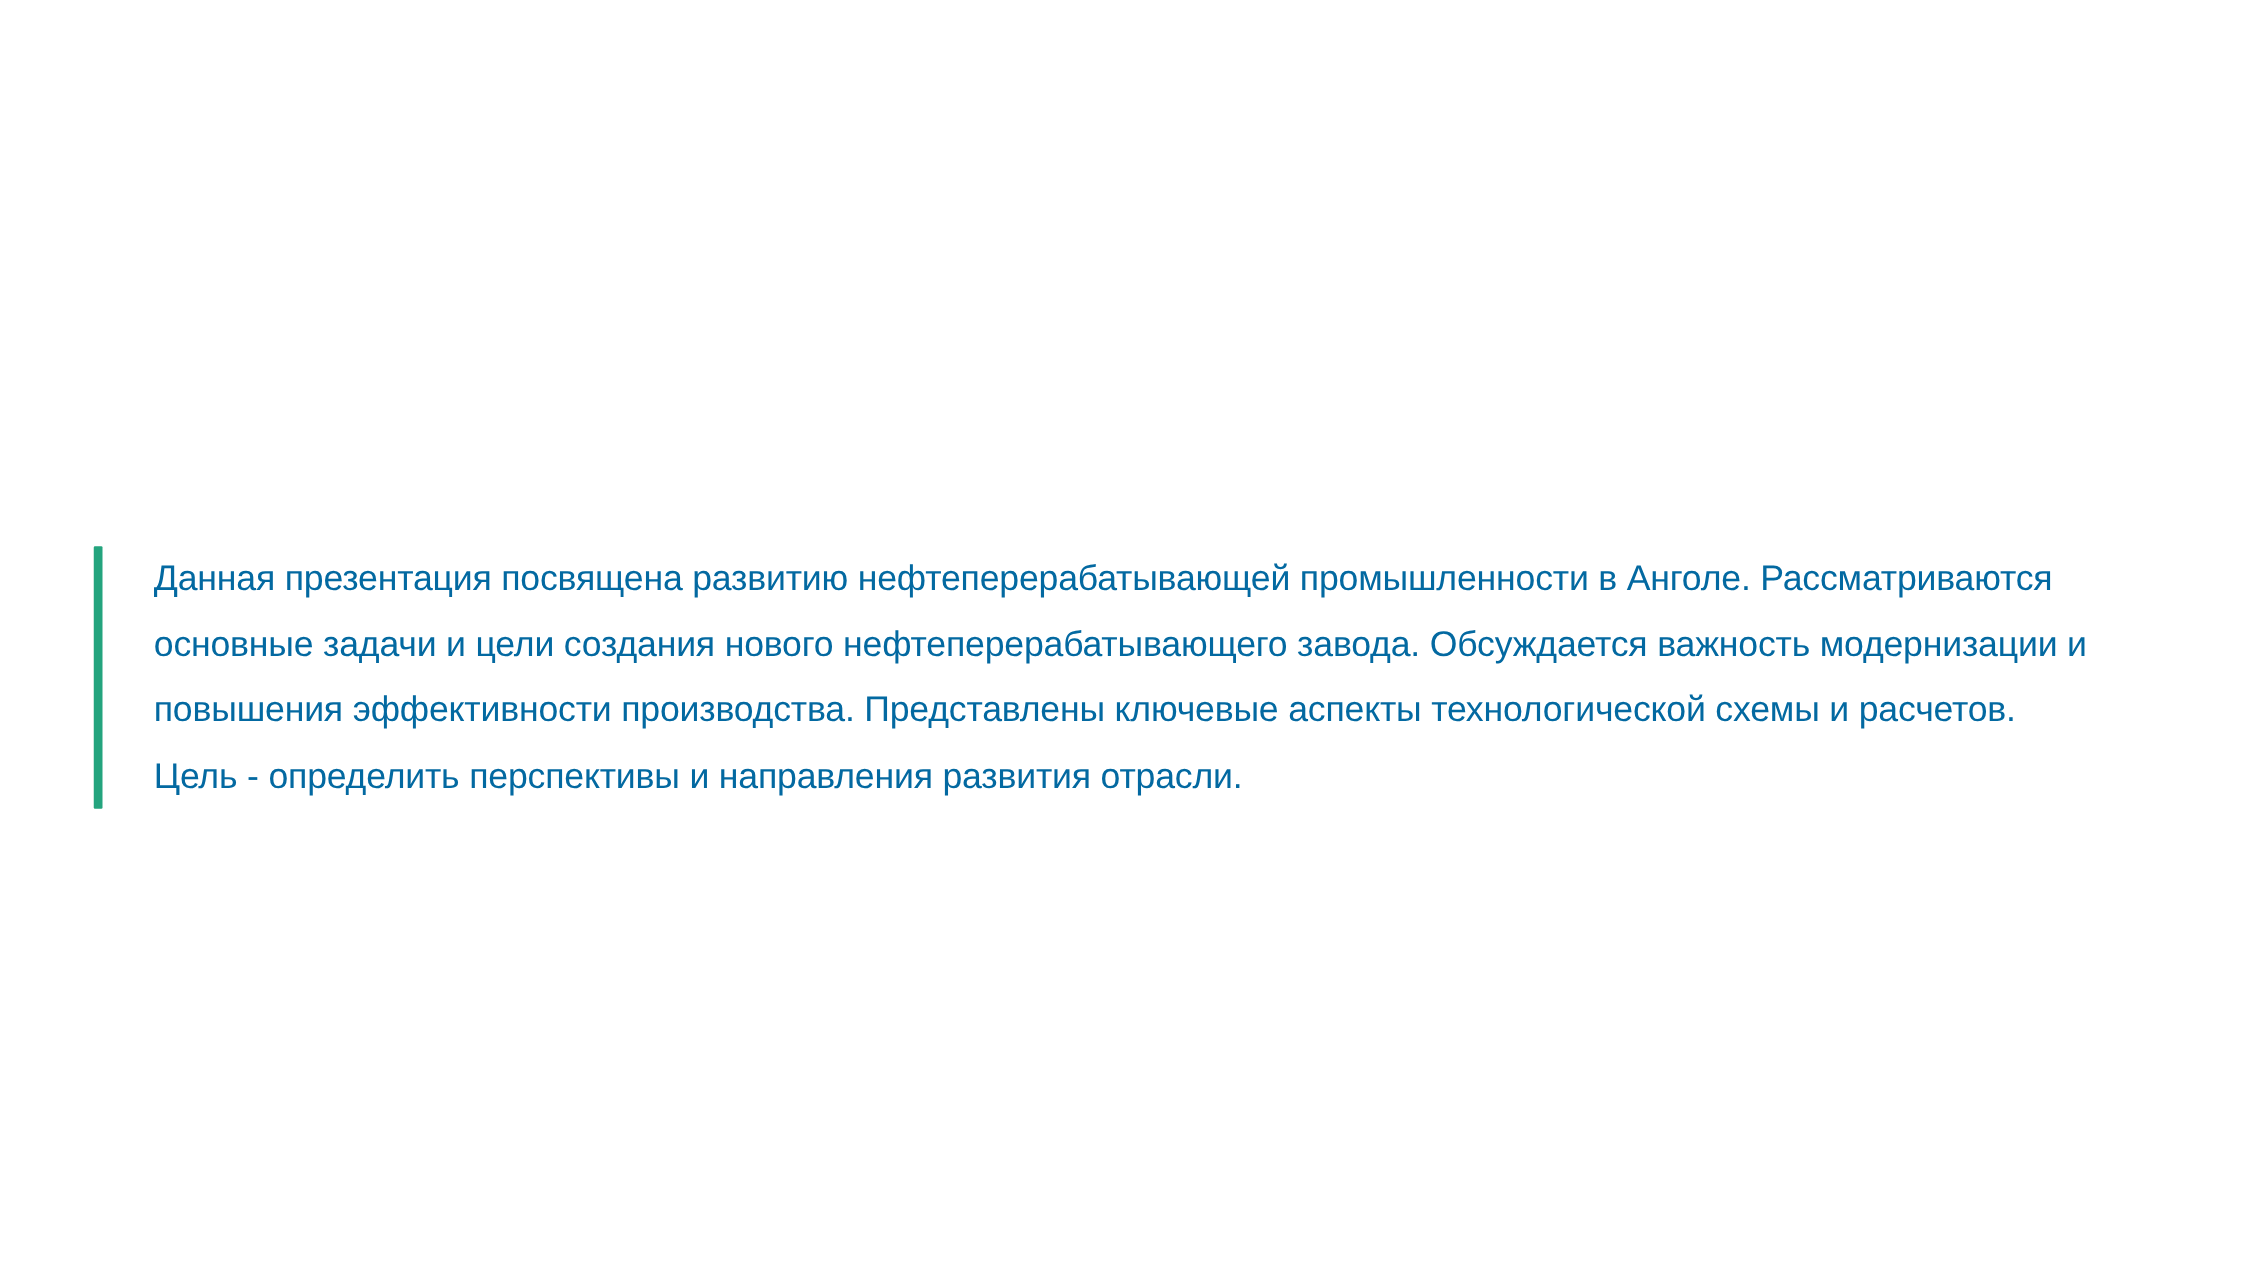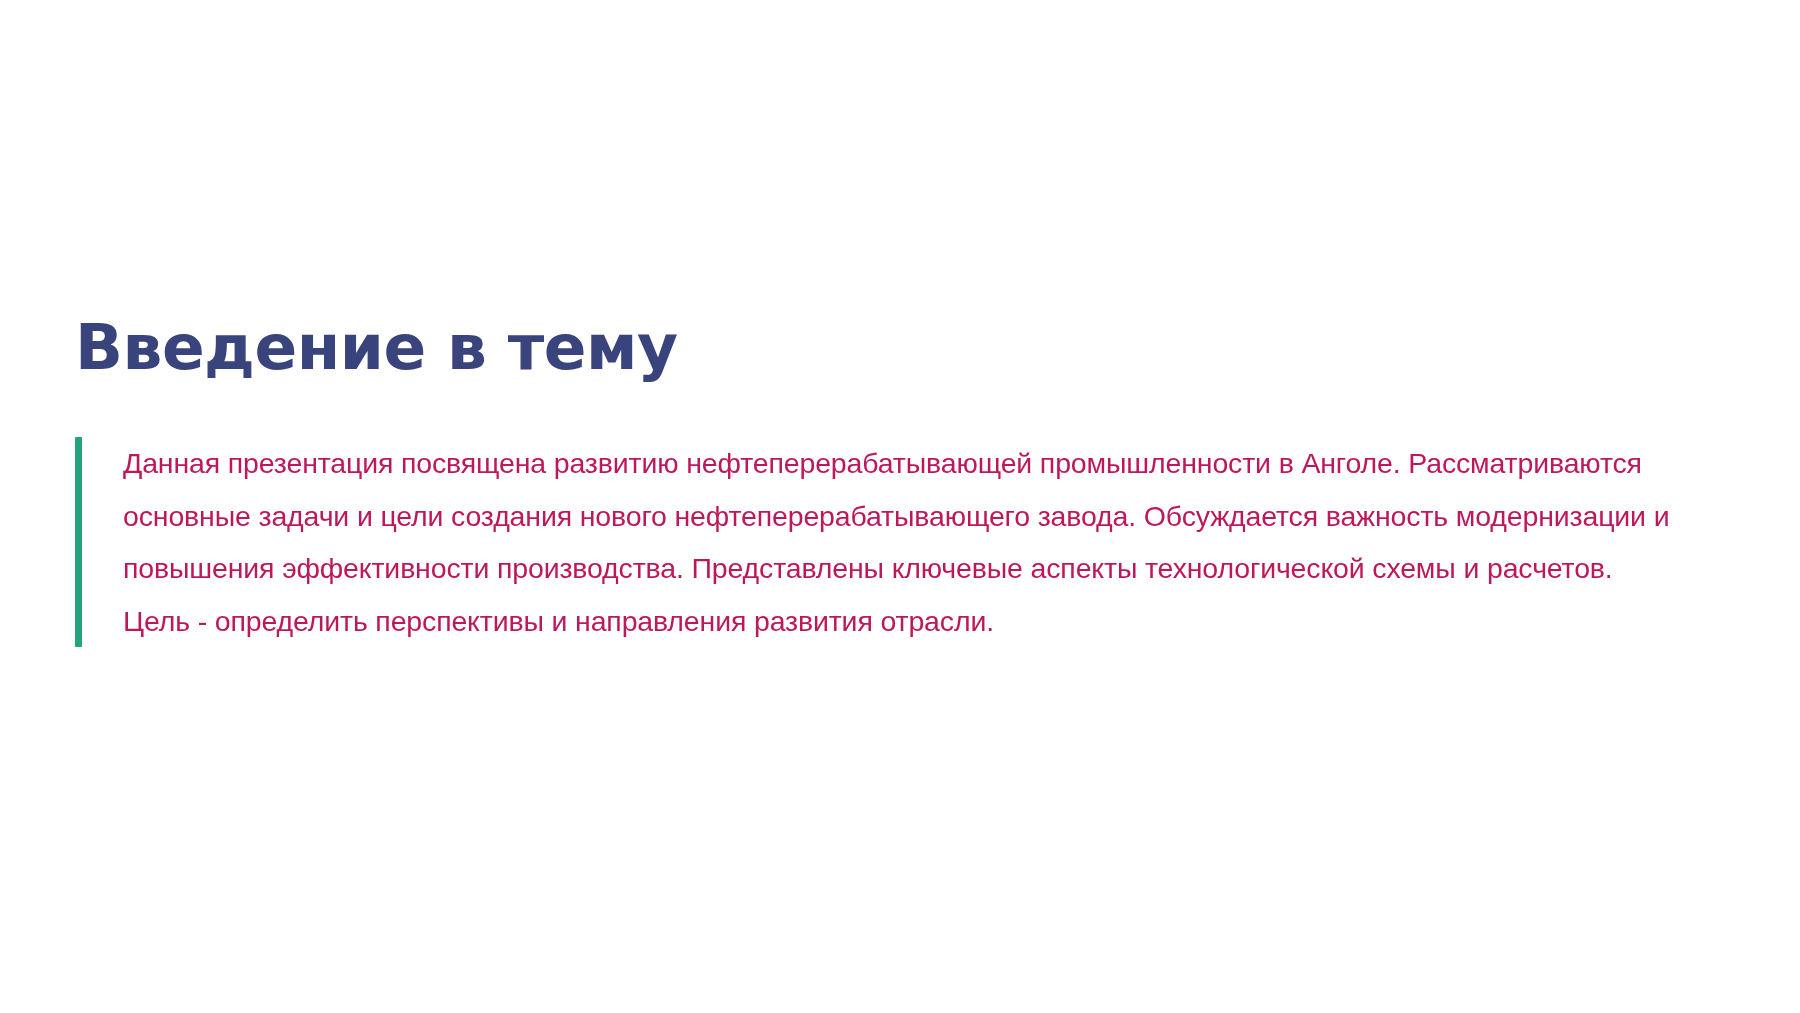--- a/index.html
+++ b/index.html
@@ -54,30 +54,29 @@
   }
 
   .body-text {
     flex: 1 1 auto;
     margin: 0;
     padding: 0 0 0 41px;
     font-family: "Liberation Sans", sans-serif;
     font-size: 28.5px;
     font-weight: 400;
     line-height: 52.5px;
-    color: #be185d;
+    color: #0369a1;
     letter-spacing: -0.15px;
     max-width: 1560px;
   }
 </style>
 </head>
 <body>
 
 <div class="slide">
 
-  <h1 class="slide-title">Введение в тему</h1>
 
   <div class="body-block">
     <div class="accent-bar"></div>
     <p class="body-text">Данная презентация посвящена развитию нефтеперерабатывающей промышленности в Анголе. Рассматриваются основные задачи и цели создания нового нефтеперерабатывающего завода. Обсуждается важность модернизации и повышения эффективности производства. Представлены ключевые аспекты технологической схемы и расчетов. Цель - определить перспективы и направления развития отрасли.</p>
   </div>
 
 </div>
 
 </body></html>

